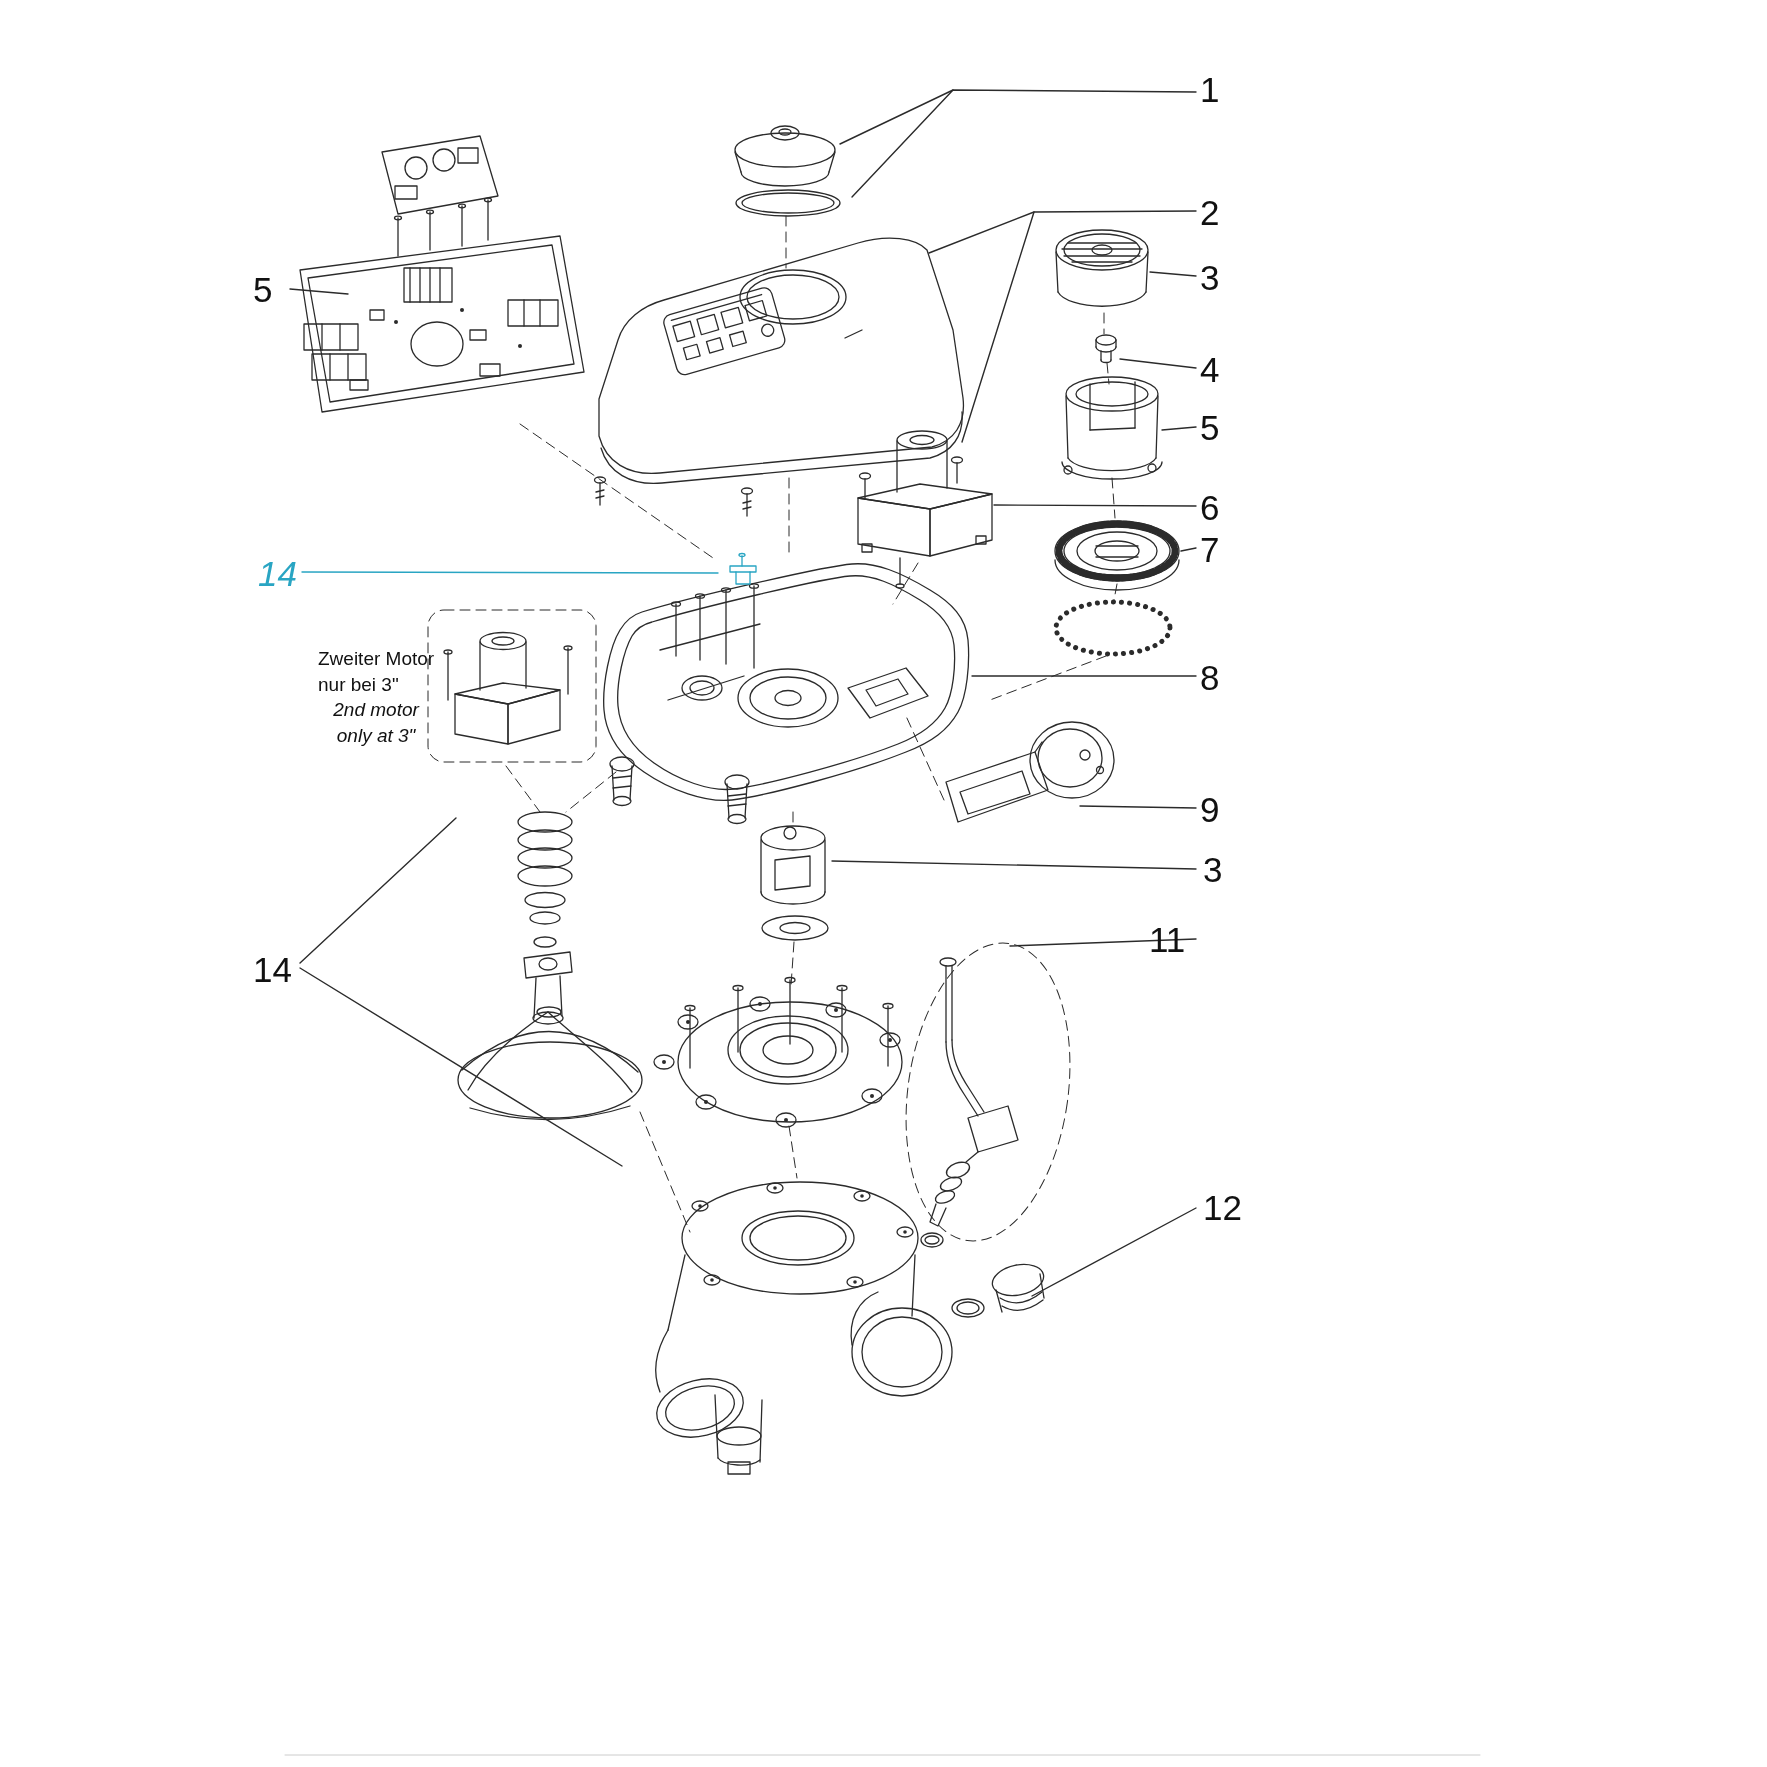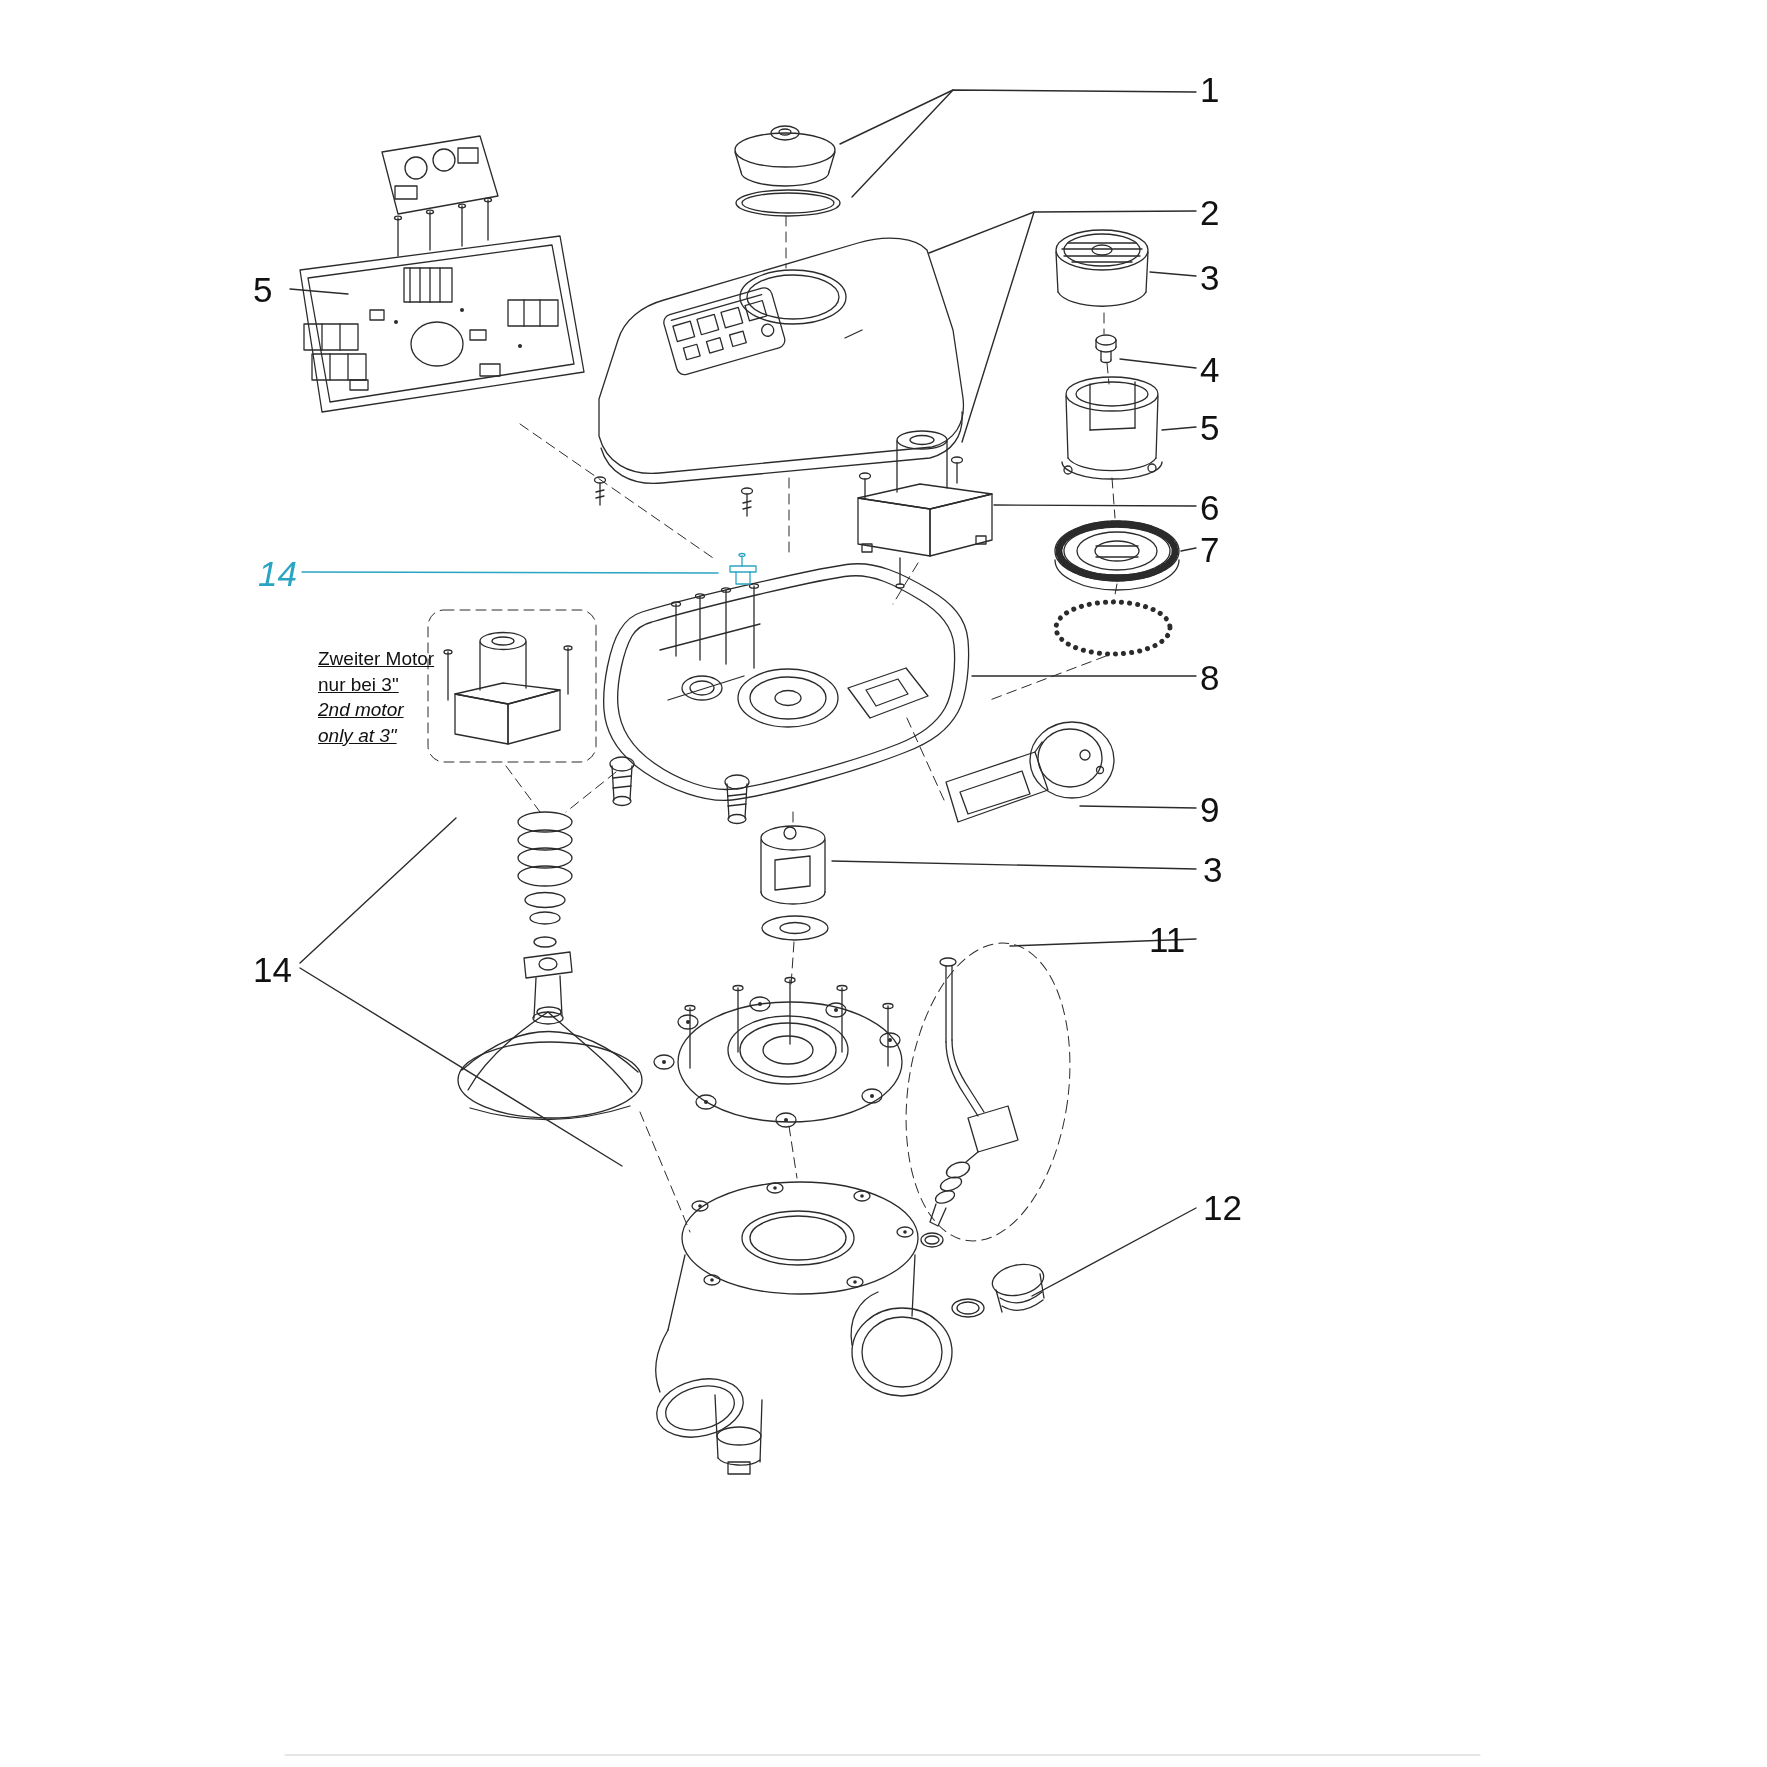--- a/index.html
+++ b/index.html
@@ -9,22 +9,22 @@
   .art *{stroke:#2b2b2b;fill:none;stroke-width:1.3;stroke-linejoin:round;stroke-linecap:round;}
   .art .fillink{fill:#2b2b2b;stroke:none;}
   .art .dash{stroke-dasharray:10 6;stroke-width:1;}
   .art .leader{stroke-width:1.4;}
   .art .accent{stroke:#29a5c3;}
   .art .teeth{stroke-dasharray:2.5 3.6;stroke-width:7;}
   .art .beads{stroke-dasharray:0.1 8;stroke-width:5;stroke-linecap:round;}
   .art .faint{stroke:#cccccc;stroke-width:1;}
   .label{position:absolute;font-size:35px;color:#111;line-height:1;}
   .label.accent-t{color:#29a5c3;font-style:italic;}
-  .note{position:absolute;left:318px;top:646px;font-size:19px;color:#111;line-height:1.35;text-decoration:underline;}
-  .note .it{font-style:italic;}
+  .note{position:absolute;left:318px;top:646px;font-size:19px;color:#111;line-height:1.35;}
+  .note .it{font-style:italic;text-align:center;}
 </style>
 </head>
 <body>
 
 <div class="canvas">
 
 <svg class="art" width="1767" height="1767" viewBox="0 0 1767 1767">
 
   <g>
     <polyline class="leader" points="1196,92 953,90 840,144"></polyline>

